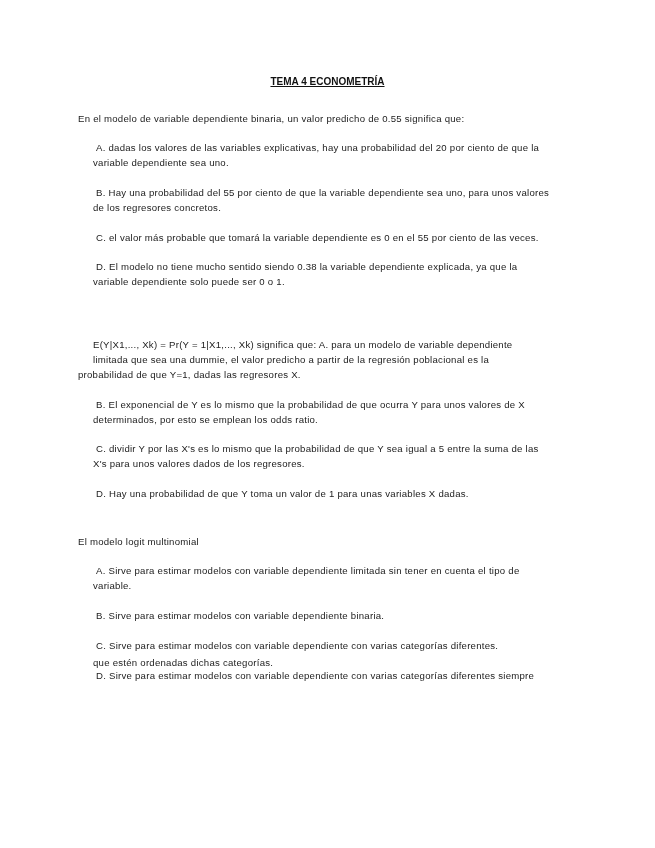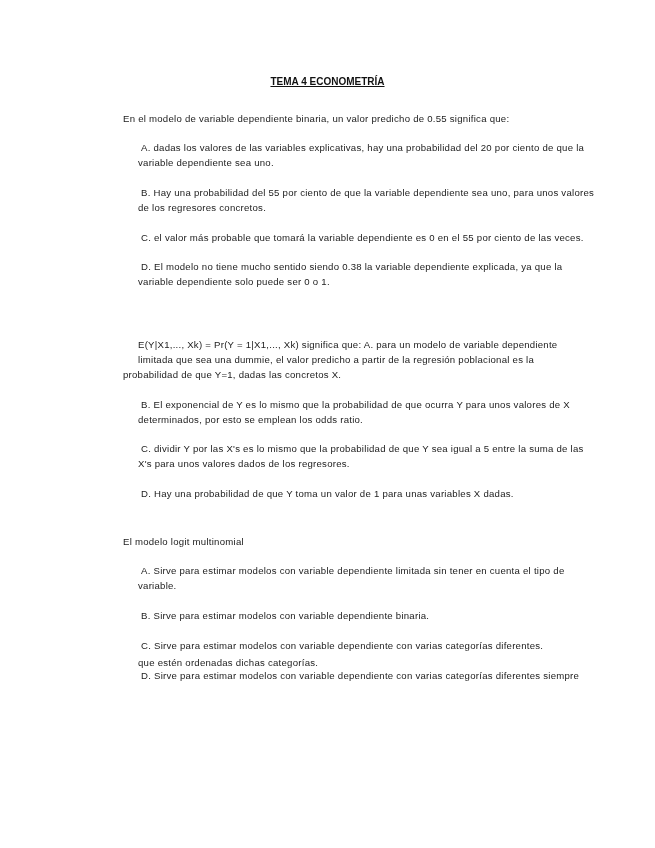--- a/index.html
+++ b/index.html
@@ -6,21 +6,21 @@
     body {
       width: 655px; height: 848px; position: relative; overflow: hidden;
       font-family: "Liberation Sans", sans-serif; color: #222222;
       font-size: 9.6px; letter-spacing: 0.25px;
     }
     .title {
       position: absolute; left: 0; width: 655px; top: 76px; text-align: center;
       font-weight: bold; font-size: 10px; text-decoration: underline; color: #111;
       letter-spacing: 0;
     }
-    .line { position: absolute; white-space: nowrap; line-height: 13px; margin-left: 45px; }
+    .line { position: absolute; white-space: nowrap; line-height: 13px; }
     .q { left: 78px; }
     .opt { left: 93px; }
     .opt1 { left: 96px; }
   </style>
 </head>
 <body>
 
 <div>
   <div class="title">TEMA 4 ECONOMETRÍA</div>
 
@@ -39,21 +39,21 @@
     </div>
     <div>
       <div class="line opt1" style="top:260px">D. El modelo no tiene mucho sentido siendo 0.38 la variable dependiente explicada, ya que la</div>
       <div class="line opt" style="top:275px">variable dependiente solo puede ser 0 o 1.</div>
     </div>
   </div>
 
   <div>
     <div class="line" style="left:93px;top:338px">E(Y|X1,..., Xk) = Pr(Y = 1|X1,..., Xk) significa que: A. para un modelo de variable dependiente</div>
     <div class="line" style="left:93px;top:353px">limitada que sea una dummie, el valor predicho a partir de la regresión poblacional es la</div>
-    <div class="line q" style="top:368px">probabilidad de que Y=1, dadas las concretos X.</div>
+    <div class="line q" style="top:368px">probabilidad de que Y=1, dadas las regresores X.</div>
     <div>
       <div class="line opt1" style="top:398px">B. El exponencial de Y es lo mismo que la probabilidad de que ocurra Y para unos valores de X</div>
       <div class="line opt" style="top:413px">determinados, por esto se emplean los odds ratio.</div>
     </div>
     <div>
       <div class="line opt1" style="top:442px">C. dividir Y por las X's es lo mismo que la probabilidad de que Y sea igual a 5 entre la suma de las</div>
       <div class="line opt" style="top:457px">X's para unos valores dados de los regresores.</div>
     </div>
     <div>
       <div class="line opt1" style="top:487px">D. Hay una probabilidad de que Y toma un valor de 1 para unas variables X dadas.</div>

